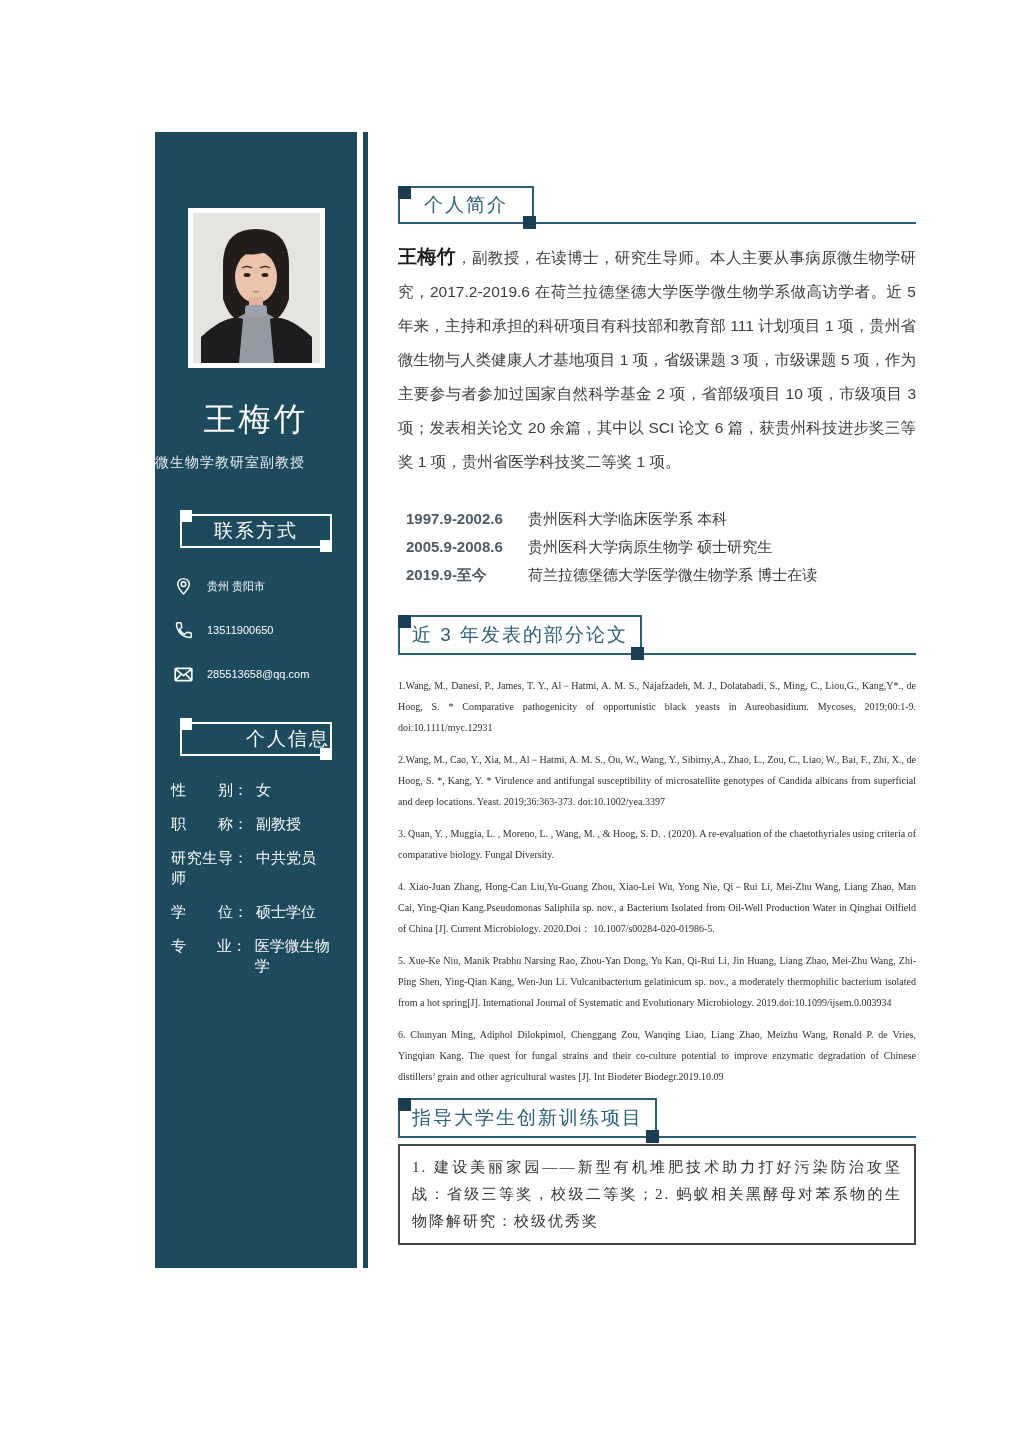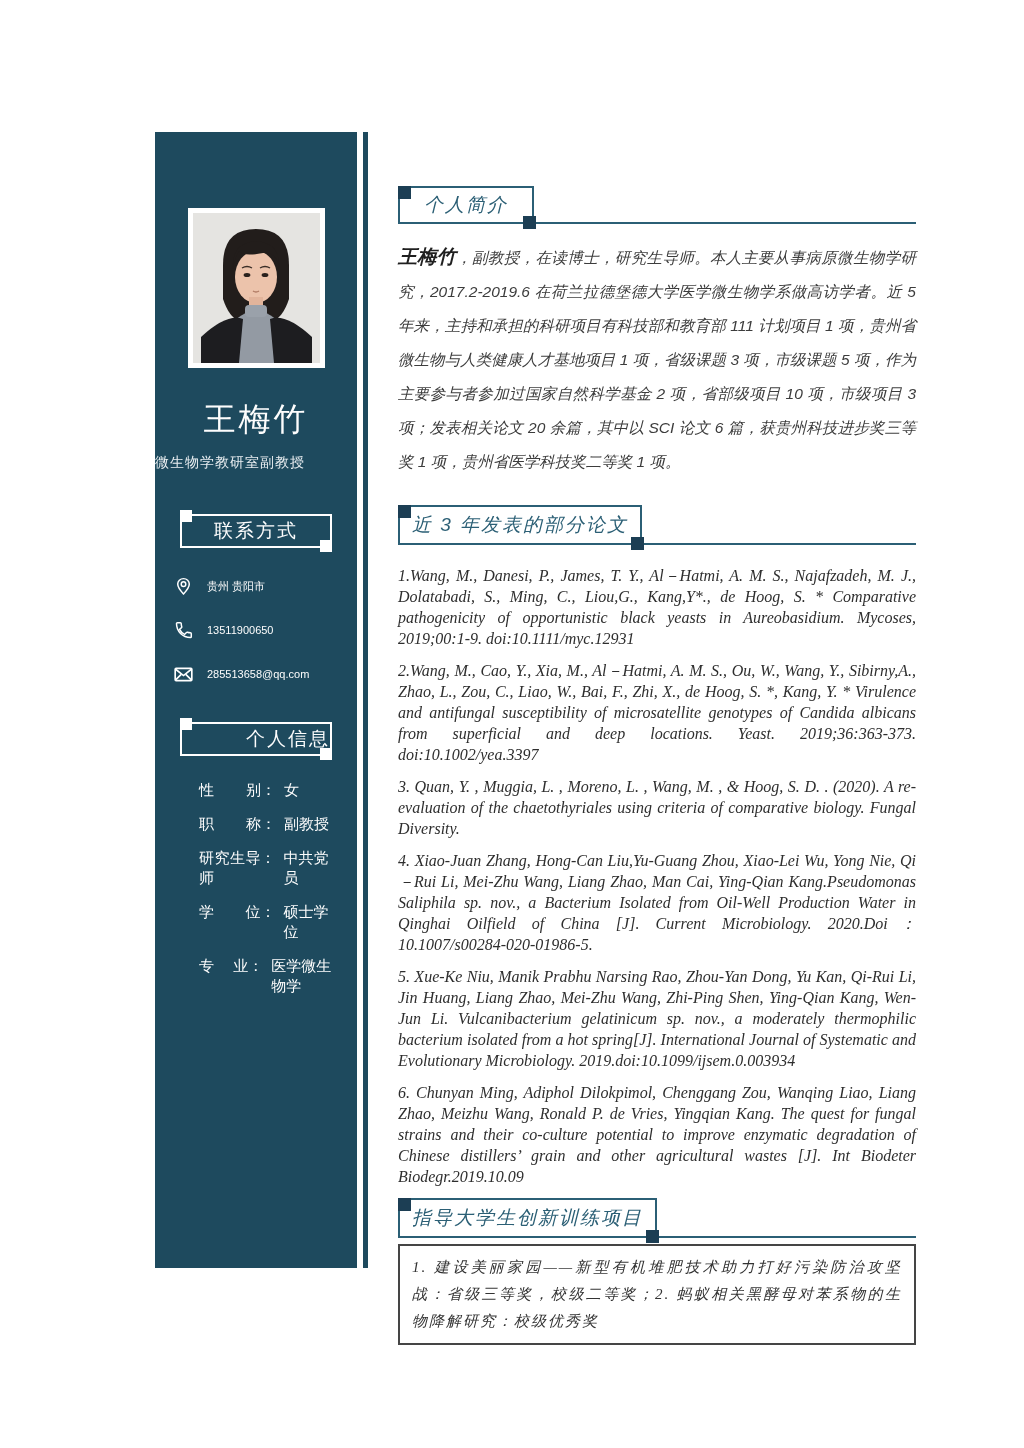--- a/index.html
+++ b/index.html
@@ -27,46 +27,46 @@
   .box-contact{margin-top:42px;}
   .box-personal{margin-top:36px;justify-content:flex-end;}
 
   .contact-list{margin:26px 0 0 16px;}
   .contact-item{display:flex;align-items:center;margin-bottom:20px;font-size:11px;}
   .contact-item .cicon{width:24px;height:24px;flex:0 0 24px;margin-right:12px;display:flex;
                        align-items:center;justify-content:center;}
   .contact-item .cicon svg{width:21px;height:21px;}
 
   .info-list{margin:24px 14px 0 16px;font-size:15px;}
-  .info-row{display:flex;margin-bottom:14px;line-height:20px;margin-left:28px;}
+  .info-row{display:flex;margin-bottom:14px;line-height:20px;}
   .info-label{display:inline-block;width:62px;text-align:justify;text-align-last:justify;}
   .info-colon{margin-right:8px;}
 
   
-  .main{position:absolute;left:398px;top:186px;width:518px;font-style:italic;}
+  .main{position:absolute;left:398px;top:186px;width:518px;}
 
   .section-header{display:flex;align-items:flex-end;}
   .header-box{position:relative;border:2px solid #2b5f75;color:#2b5f75;
               font-size:19px;letter-spacing:2px;padding:4px 24px;white-space:nowrap;}
   .header-box.tight{padding:5px 12px;}
   .header-box .sq-tl,.header-box .sq-br{position:absolute;width:13px;height:13px;background:#1c3e54;}
   .header-box .sq-tl{left:-2px;top:-2px;}
   .header-box .sq-br{right:-4px;bottom:-7px;}
   .header-rule{flex:1;border-bottom:2px solid #2b5f75;}
 
   .profile-text{margin:16px 0 26px;font-size:15.5px;line-height:34px;text-align:justify;color:#3c3c3c;}
   .profile-name{font-size:19px;font-weight:bold;color:#1f1f1f;}
 
   .edu-list{margin:18px 0 26px 8px;}
   .edu-row{display:flex;line-height:28px;font-size:15px;}
   .edu-period{width:122px;flex:0 0 122px;font-weight:bold;color:#4e5a63;}
   .edu-detail{color:#3a3a3a;}
 
   .papers{margin:20px 0 4px;font-family:"Liberation Serif","DejaVu Serif",serif;}
-  .papers p{margin:0 0 11px;font-size:16px;line-height:21px;text-align:justify;color:#2e2e2e;}
+  .papers p{margin:0 0 11px;font-size:10px;line-height:21px;text-align:justify;color:#2e2e2e;}
 
   .projects-box{margin-top:6px;border:2px solid #454545;padding:8px 12px;
                 font-family:"Liberation Serif","DejaVu Serif",serif;font-size:15px;
                 line-height:27px;letter-spacing:2px;text-align:justify;color:#333;}
 </style>
 </head>
 <body>
 
 <div class="page">
 
@@ -180,20 +180,34 @@
     <div class="section-header">
       <div class="header-box">
         <span class="sq-tl"></span>
         <span class="sq-br"></span>
         <span>个人简介</span>
       </div>
       <div class="header-rule"></div>
     </div>
     <p class="profile-text"><span class="profile-name">王梅竹</span><span>，副教授，在读博士，研究生导师。本人主要从事病原微生物学研究，2017.2-2019.6 在荷兰拉德堡德大学医学微生物学系做高访学者。近 5 年来，主持和承担的科研项目有科技部和教育部 111 计划项目 1 项，贵州省微生物与人类健康人才基地项目 1 项，省级课题 3 项，市级课题 5 项，作为主要参与者参加过国家自然科学基金 2 项，省部级项目 10 项，市级项目 3 项；发表相关论文 20 余篇，其中以 SCI 论文 6 篇，获贵州科技进步奖三等奖 1 项，贵州省医学科技奖二等奖 1 项。</span></p>
 
+    <div class="edu-list">
+      <div class="edu-row">
+        <span class="edu-period">1997.9-2002.6</span>
+        <span class="edu-detail">贵州医科大学临床医学系 本科</span>
+      </div>
+      <div class="edu-row">
+        <span class="edu-period">2005.9-2008.6</span>
+        <span class="edu-detail">贵州医科大学病原生物学 硕士研究生</span>
+      </div>
+      <div class="edu-row">
+        <span class="edu-period">2019.9-至今</span>
+        <span class="edu-detail">荷兰拉德堡德大学医学微生物学系 博士在读</span>
+      </div>
+    </div>
 
     <div class="section-header">
       <div class="header-box tight">
         <span class="sq-tl"></span>
         <span class="sq-br"></span>
         <span>近 3 年发表的部分论文</span>
       </div>
       <div class="header-rule"></div>
     </div>
     <div class="papers">

